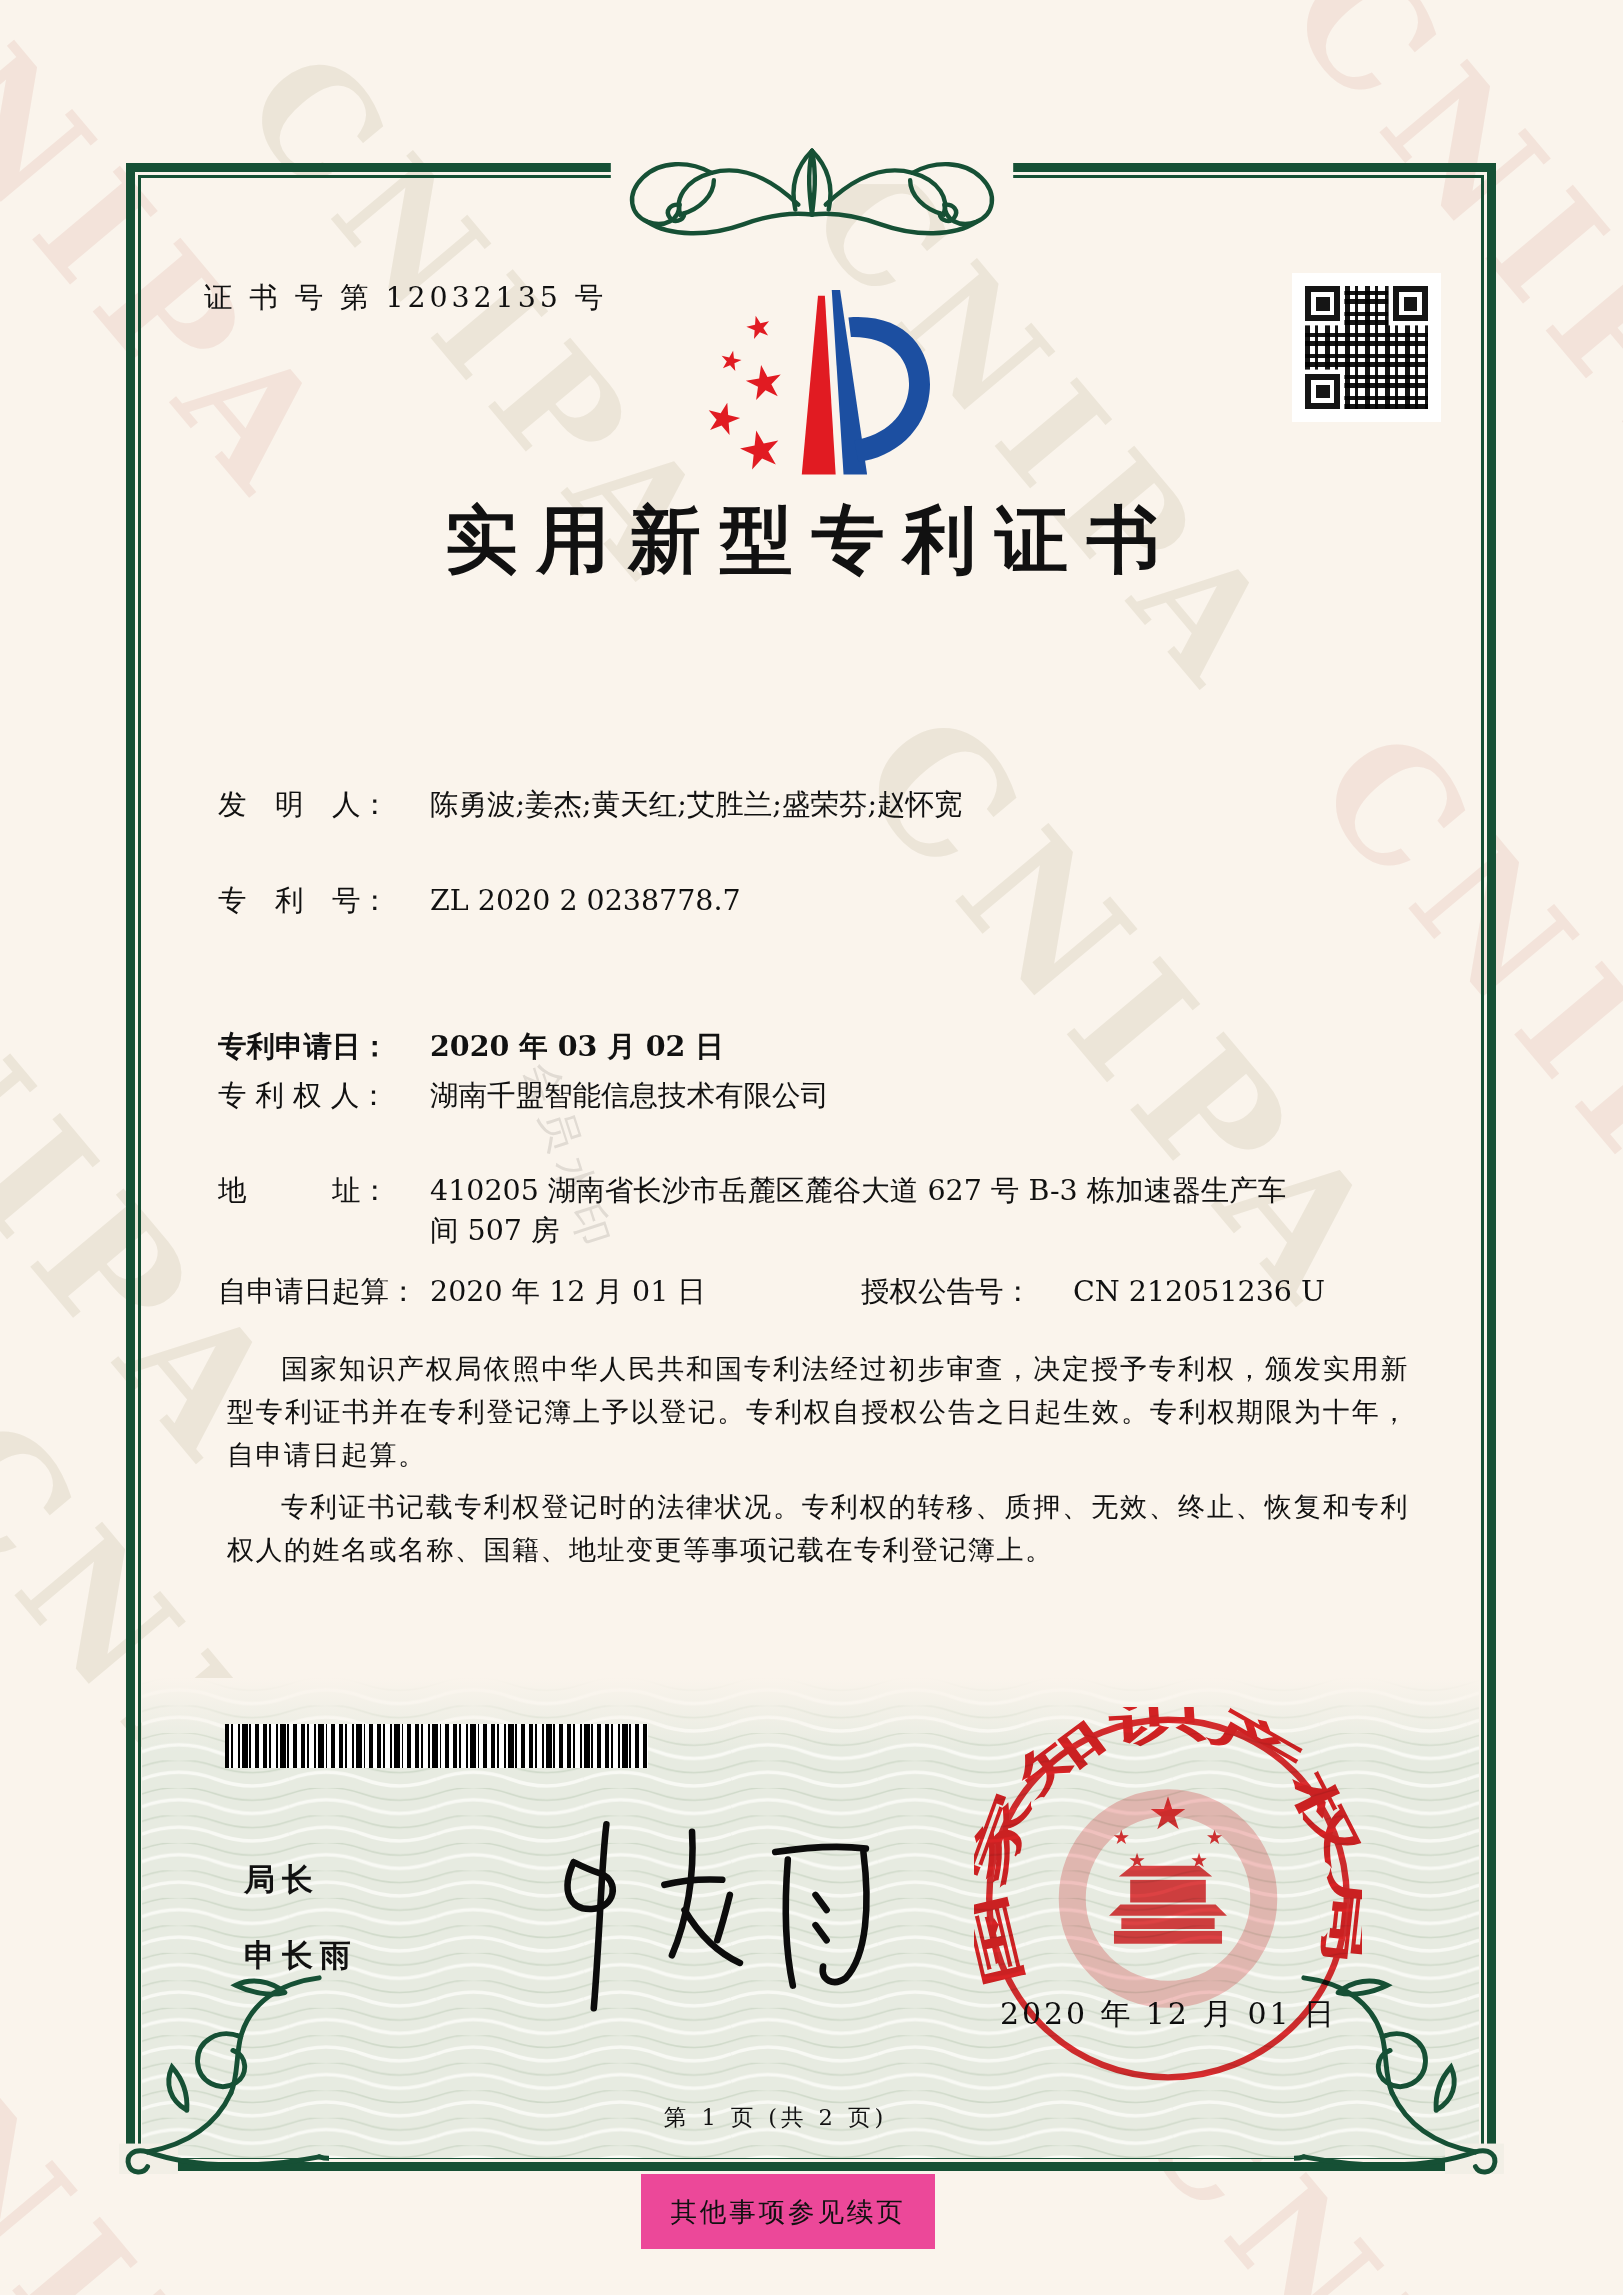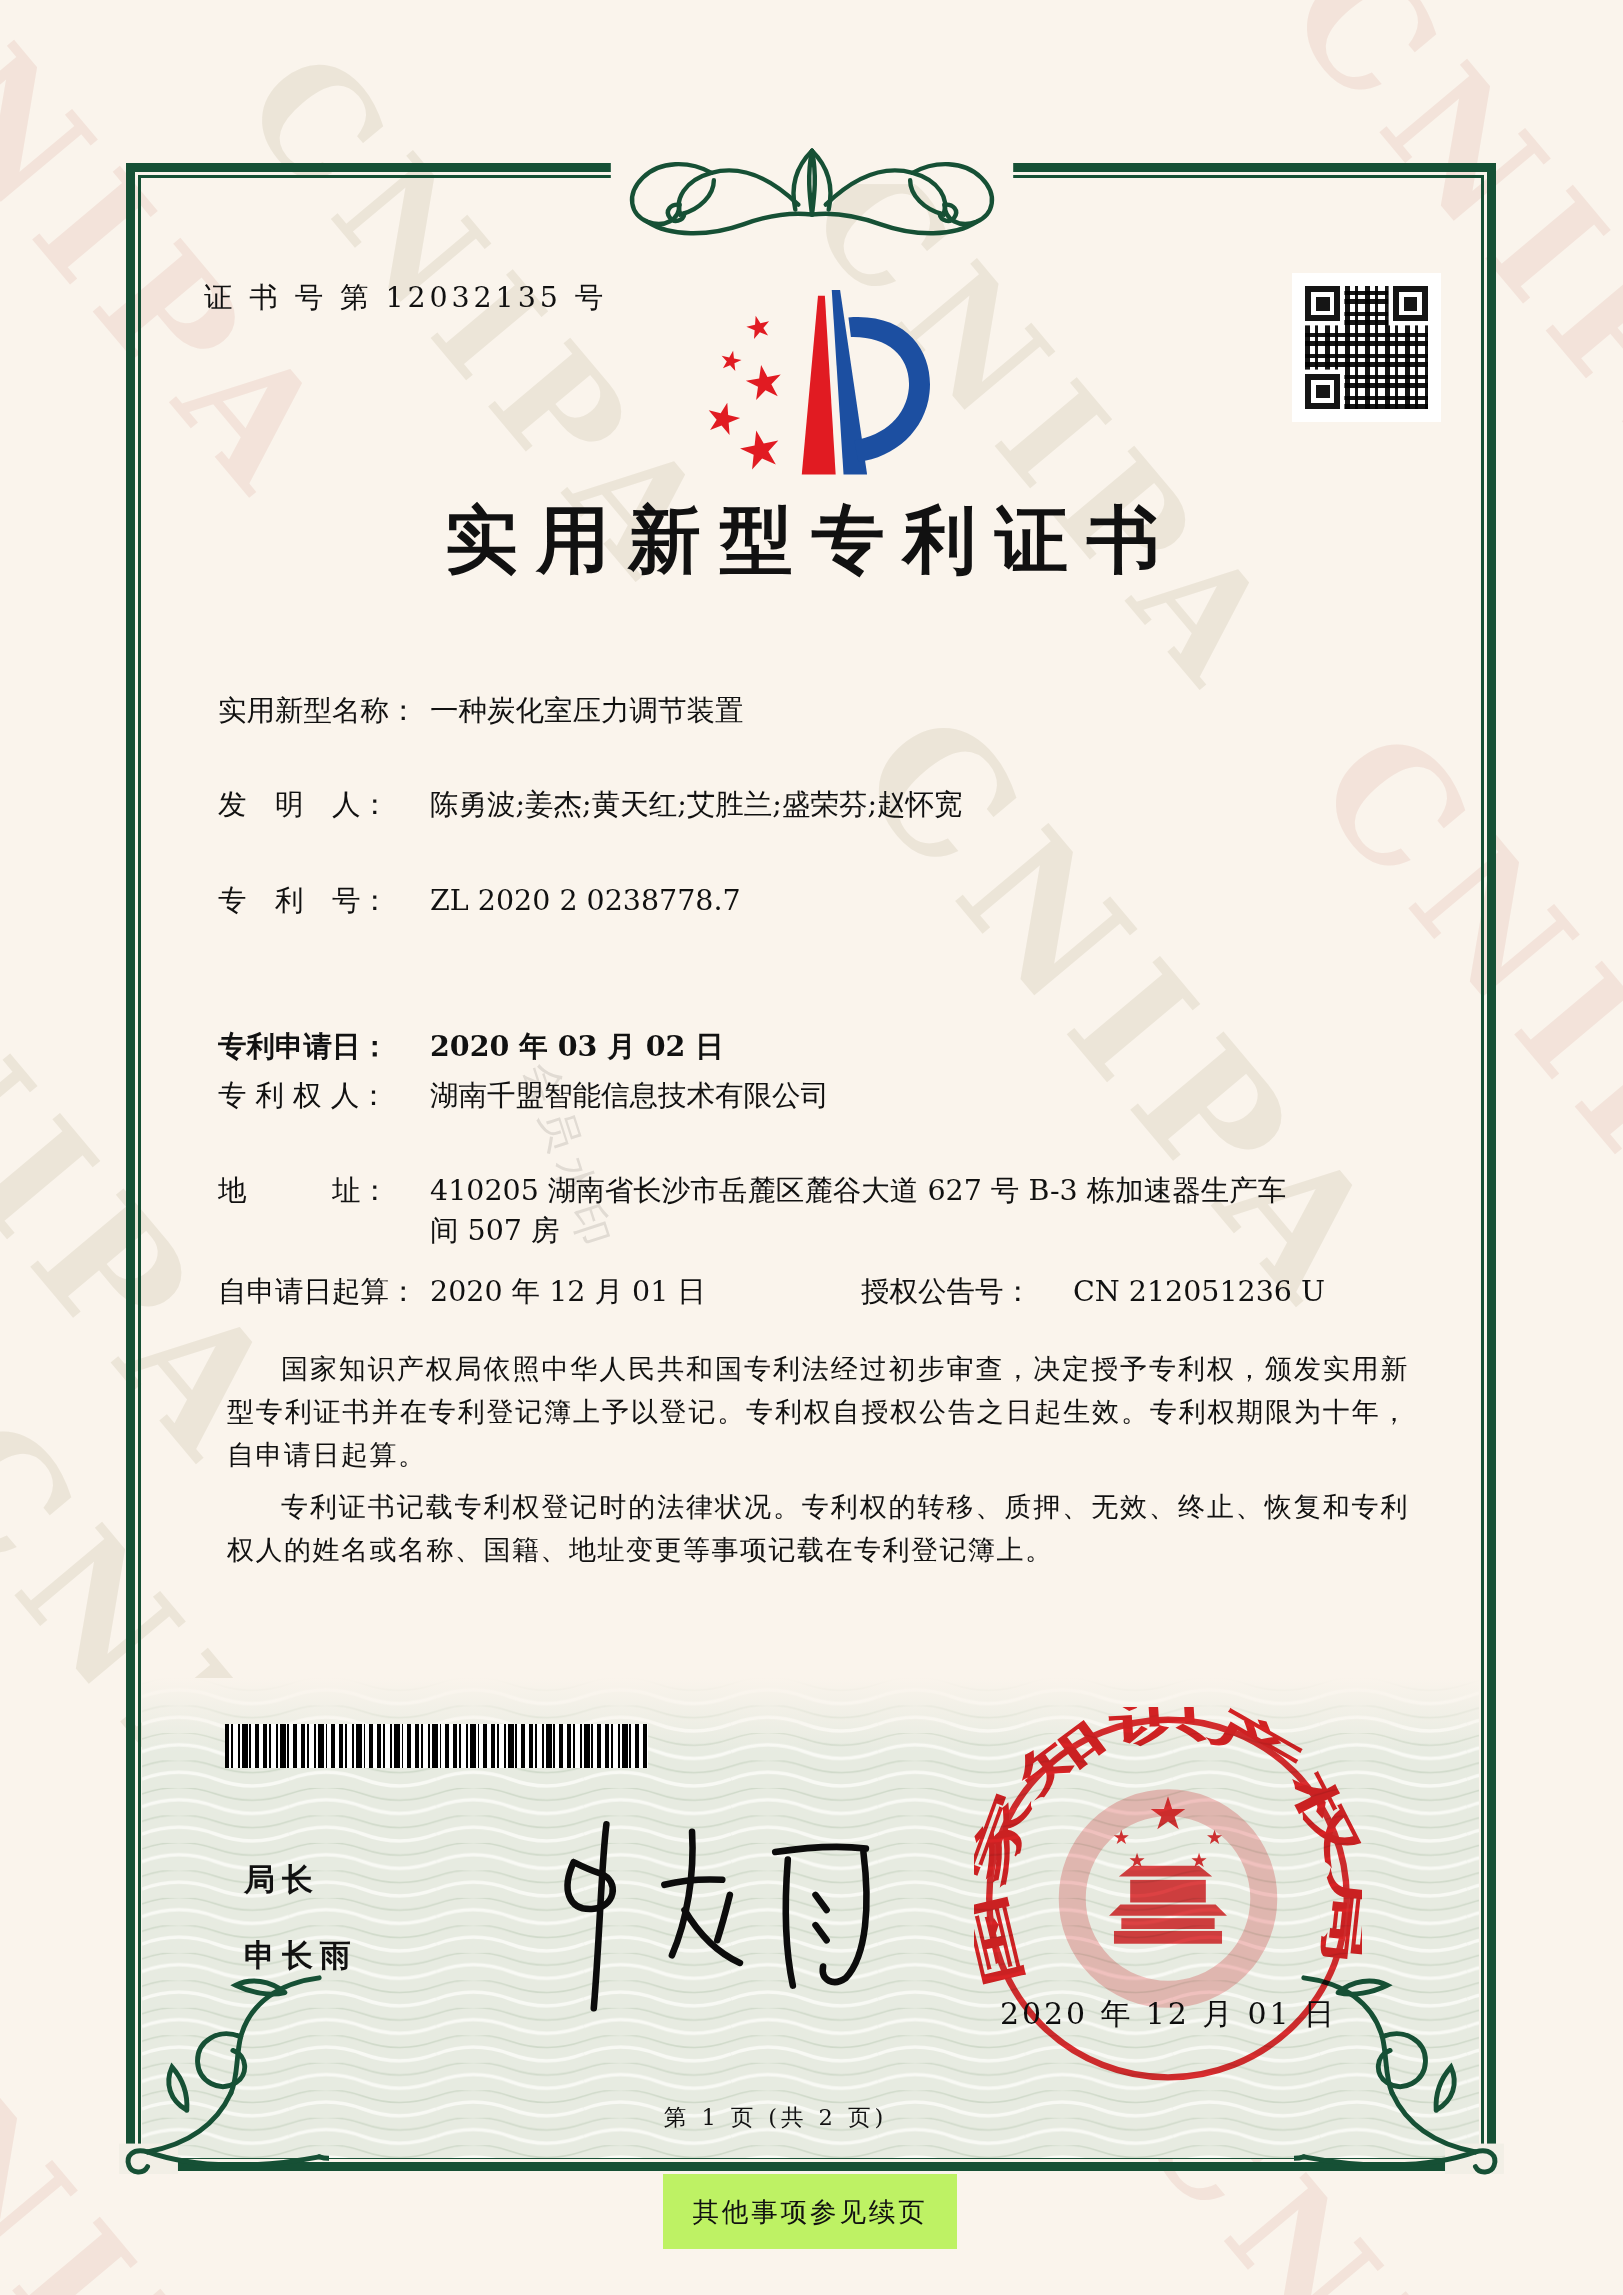--- a/index.html
+++ b/index.html
@@ -55,21 +55,21 @@
   .sig-role{position:absolute;left:244px;top:1859px;font-size:31px;font-weight:700;letter-spacing:6.9px;}
   .sig-name{position:absolute;left:244px;top:1935px;font-size:31px;font-weight:700;letter-spacing:6.9px;}
   .sig-svg{position:absolute;left:493px;top:1802px;}
   
   .seal{position:absolute;left:974px;top:1707px;mix-blend-mode:multiply;}
   .seal-date{position:absolute;left:999px;top:1994px;width:339px;text-align:center;
              font-size:30px;letter-spacing:2.9px;color:#0d0d0d;}
   
   .pageno{position:absolute;left:579px;top:2102px;width:393px;text-align:center;
           font-size:22.6px;letter-spacing:3.9px;}
-  .notebox{position:absolute;left:663px;top:2174px;width:294px;height:75px;background:#bef264;}
+  .notebox{position:absolute;left:641px;top:2174px;width:294px;height:75px;background:#ec4899;}
   .notebox span{display:block;text-align:center;line-height:75px;font-size:26.5px;letter-spacing:2.9px;}
   .orn{position:absolute;}
 </style>
 </head>
 <body>
 
 <div class="page">
 
   <div class="wm pink" style="left:-59px;top:-98px;">CNIPA</div>
   <div class="wm gray" style="left:344px;top:19.6px;font-size:147px;">CNIPA</div>
@@ -156,23 +156,20 @@
 
   <div class="qr">
     <div class="qr-mod"></div>
     <div class="qr-f tl"></div>
     <div class="qr-f tr"></div>
     <div class="qr-f bl"></div>
   </div>
 
   <div class="title">实用新型专利证书</div>
 
-  <div class="row" style="top:691px;">
-    <span class="lab">实用新型名称：</span><span class="val">一种炭化室压力调节装置</span>
-  </div>
   <div class="row" style="top:785px;">
     <span class="lab">发　明　人：</span><span class="val">陈勇波;姜杰;黄天红;艾胜兰;盛荣芬;赵怀宽</span>
   </div>
   <div class="row" style="top:881px;">
     <span class="lab">专　利　号：</span><span class="val">ZL 2020 2 0238778.7</span>
   </div>
   <div class="row" style="top:1026px;font-weight:bold;">
     <span class="lab">专利申请日：</span><span class="val">2020 年 03 月 02 日</span>
   </div>
   <div class="row" style="top:1076px;">

